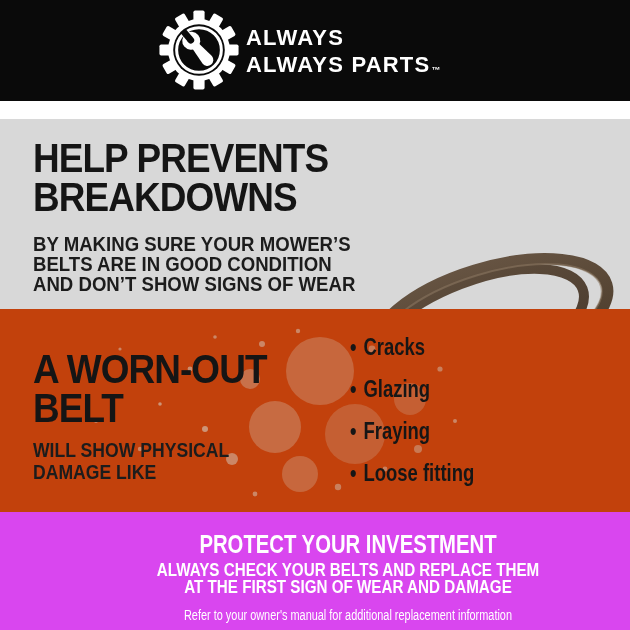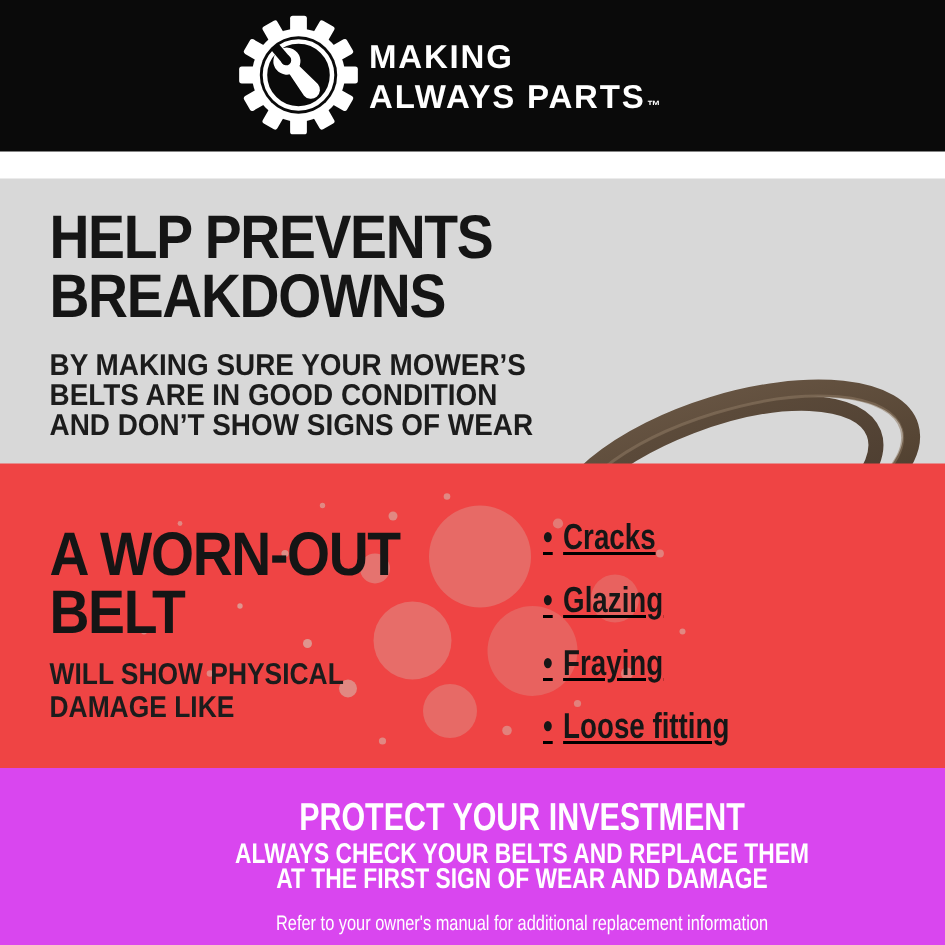--- a/index.html
+++ b/index.html
@@ -19,25 +19,25 @@
   .headline{position:absolute;left:33px;color:#151515;font-weight:bold;
             font-size:41px;line-height:39px;letter-spacing:-1px;white-space:nowrap;
             transform:scaleX(0.9);transform-origin:left top;}
   .sec1 .headline{top:20px;}
   .subcopy{position:absolute;left:33px;color:#1c1c1c;font-weight:bold;
            font-size:20px;line-height:20px;white-space:nowrap;
            transform:scaleX(0.93);transform-origin:left top;}
   .sec1 .subcopy{top:115px;}
   .belt-art{position:absolute;left:338px;top:98px;width:292px;height:204px;}
   
-  .sec2{position:absolute;left:0;top:309px;width:630px;height:203px;background:#ef4444;}
+  .sec2{position:absolute;left:0;top:309px;width:630px;height:203px;background:#c2410c;}
   .splatter{position:absolute;left:0;top:0;width:630px;height:203px;pointer-events:none;}
   .sec2 .headline{top:41px;}
   .sec2 .subcopy{top:130px;line-height:22px;transform:scaleX(0.88);}
-  .bullets{position:absolute;left:346px;top:22px;margin:16px;padding:0;list-style:none;text-decoration:underline;}
+  .bullets{position:absolute;left:346px;top:22px;margin:4px;padding:0;list-style:none;}
   .bullets li{color:#161616;font-weight:bold;font-size:24px;line-height:24px;
               margin-bottom:18px;white-space:nowrap;
               transform:scaleX(0.77);transform-origin:left top;}
   .bullets .dot{margin-right:9px;}
   
   .footer{position:absolute;left:0;top:512px;width:630px;height:118px;background:#d946ef;
           color:#fff;text-align:center;padding-left:33px;}
   .footer-title{margin-top:19px;font-weight:bold;font-size:26px;line-height:26px;
                 white-space:nowrap;transform:scaleX(0.78);transform-origin:center top;}
   .footer-sub{margin-top:5px;font-weight:bold;font-size:19px;line-height:16.5px;
@@ -72,21 +72,21 @@
       <circle r="30" fill="#0a0a0a"></circle>
       <circle r="26" fill="none" stroke="#ffffff" stroke-width="3.5"></circle>
       <g transform="rotate(-40)" fill="#ffffff">
         <circle cx="0" cy="-14" r="10.5"></circle>
         <rect x="-3.8" y="-29" width="7.6" height="13" fill="#0a0a0a"></rect>
         <circle cx="0" cy="-15" r="4" fill="#0a0a0a"></circle>
         <path d="M -4.8 -6 L 4.8 -6 L 7 15 A 7 7 0 0 1 -7 15 Z"></path>
       </g>
     </svg>
     <div class="brand">
-      <div>MAKING</div>
+      <div>ALWAYS</div>
       <div><span>ALWAYS PARTS</span><span class="tm">™</span></div>
     </div>
   </div>
 
   <div class="sec1">
     <div class="headline">
       <div>HELP PREVENTS</div>
       <div>BREAKDOWNS</div>
     </div>
     <div class="subcopy">

